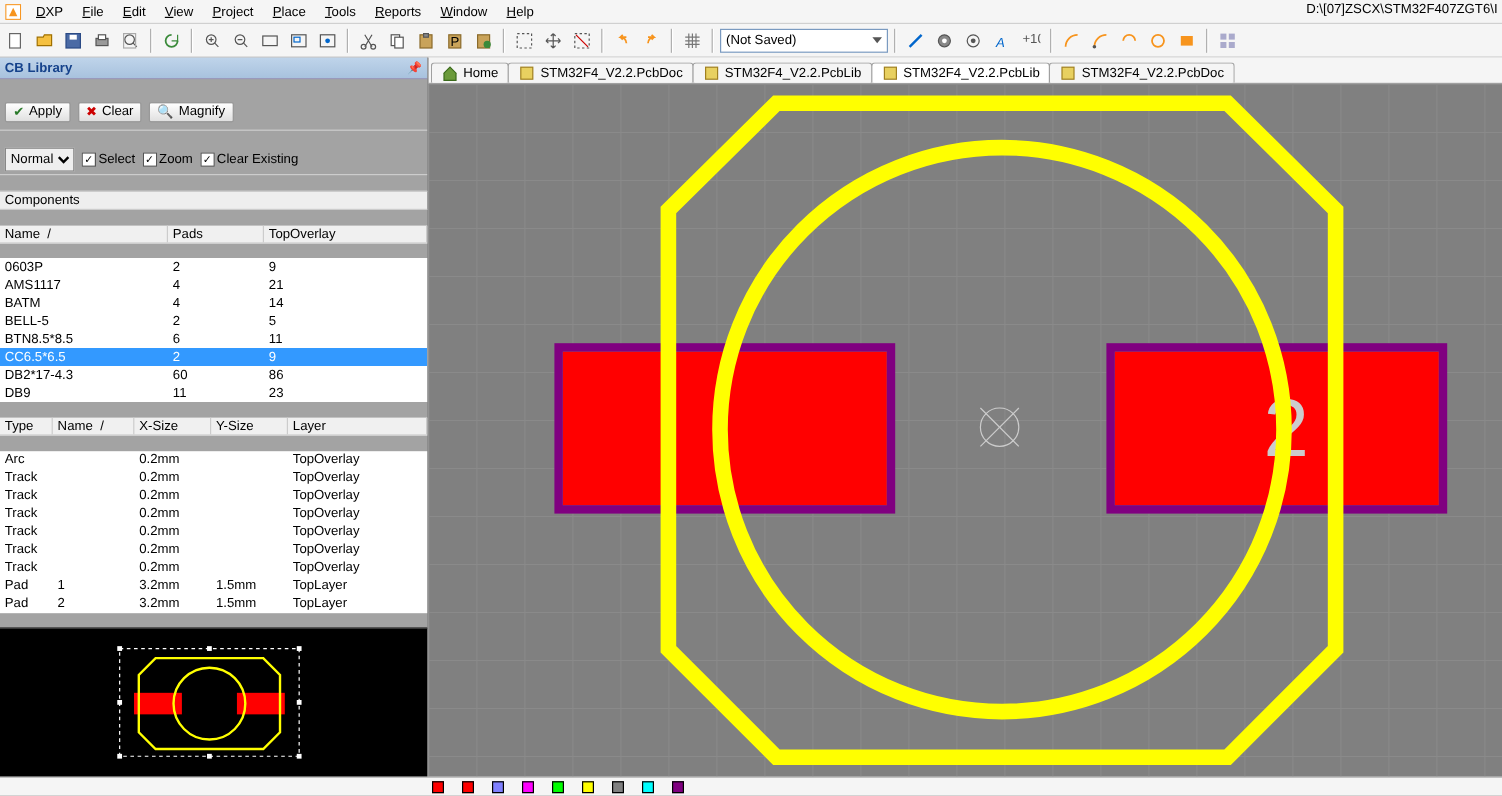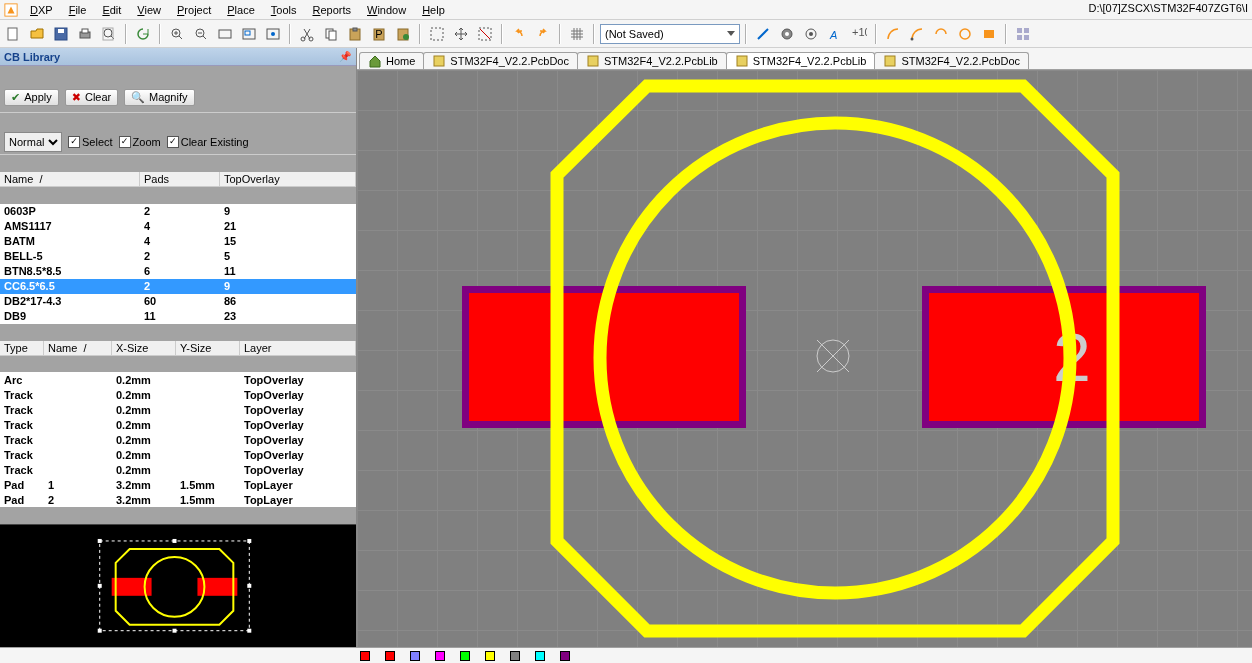--- a/index.html
+++ b/index.html
@@ -33,21 +33,21 @@
 .btnrow{ display:flex; gap:6px; padding:6px 4px; border-bottom:1px solid #ccc;}
 .panel-btn{ border:1px solid #999; background:linear-gradient(#fff,#e0e0e0); padding:1px 6px; display:flex; align-items:center; gap:4px; border-radius:2px; cursor:default;}
 .opts-row{ display:flex; align-items:center; padding:2px 4px; gap:6px; border-bottom:1px solid #ccc;}
 .opts-row select{ height:20px; border:1px solid #888;}
 .chk{ display:flex; align-items:center; gap:2px;}
 .chk .box{ width:12px;height:12px;border:1px solid #555;background:#fff; display:flex;align-items:center;justify-content:center; font-size:9px; line-height:9px;}
 .section-title{ background:#eee; border-top:1px solid #ccc; border-bottom:1px solid #ccc; padding:1px 4px;}
 .grid-head{ display:flex; background:#f0f0f0; border-bottom:1px solid #ccc;}
 .grid-head .gh{ padding:1px 4px; border-right:1px solid #ccc; cursor:default;}
 .grid-body{ overflow:auto; background:#fff; max-height:162px;}
-.grid-row{ display:flex; height:15px; align-items:center;font-weight:bold; }
+.grid-row{ display:flex; height:15px; align-items:center; }
 .grid-row.sel{ background:#3399ff; color:#fff;}
 .grid-row .gc{ padding:0 4px; overflow:hidden; white-space:nowrap;}
 .prim-body{ overflow:auto; background:#fff; max-height:150px;}
 
 .preview{ flex:0 0 120px; background:#000; position:relative; border-top:1px solid #444;}
 
 
 .tabs{ height:22px; background:#f5f5f5; border-bottom:1px solid #a0a0a0; display:flex; align-items:flex-end; padding:0 2px; gap:0;}
 .tab{ display:flex; align-items:center; gap:4px; padding:1px 8px; border:1px solid #a0a0a0; border-bottom:none; background:#f5f5f5; border-top-left-radius:3px; border-top-right-radius:3px; margin-right:-1px; cursor:default;}
 .tab.active{ background:#fff; }
@@ -328,40 +328,41 @@
       <label class="chk">
           <span class="box">✓</span>
           <span>Zoom</span>
         </label>
       <label class="chk">
           <span class="box">✓</span>
           <span>Clear Existing</span>
         </label>
     </div>
 
+    <div class="section-title">Components</div>
     <div class="grid-head">
       <div class="gh" style="width:140px"><span>Name</span> &nbsp;/</div>
       <div class="gh" style="width:80px">Pads</div>
       <div class="gh" style="flex:1">TopOverlay</div>
     </div>
     <div class="grid-body" id="comp-body">
         <div class="grid-row">
           <div class="gc" style="width:140px">0603P</div>
           <div class="gc" style="width:80px">2</div>
           <div class="gc" style="flex:1">9</div>
         </div>
         <div class="grid-row">
           <div class="gc" style="width:140px">AMS1117</div>
           <div class="gc" style="width:80px">4</div>
           <div class="gc" style="flex:1">21</div>
         </div>
         <div class="grid-row">
           <div class="gc" style="width:140px">BATM</div>
           <div class="gc" style="width:80px">4</div>
-          <div class="gc" style="flex:1">15</div>
+          <div class="gc" style="flex:1">14</div>
         </div>
         <div class="grid-row">
           <div class="gc" style="width:140px">BELL-5</div>
           <div class="gc" style="width:80px">2</div>
           <div class="gc" style="flex:1">5</div>
         </div>
         <div class="grid-row">
           <div class="gc" style="width:140px">BTN8.5*8.5</div>
           <div class="gc" style="width:80px">6</div>
           <div class="gc" style="flex:1">11</div>

